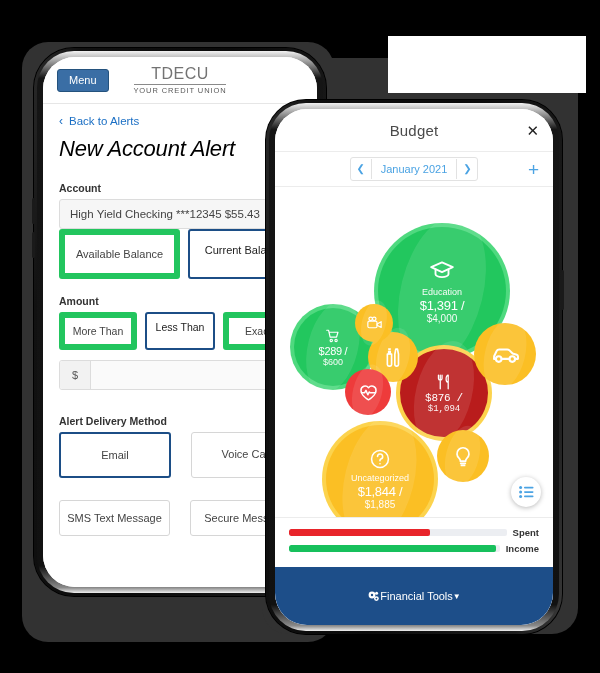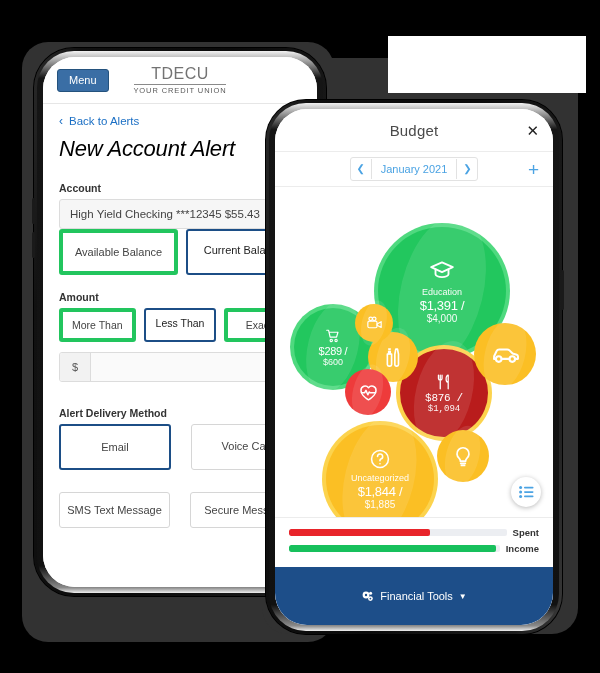--- a/index.html
+++ b/index.html
@@ -61,21 +61,21 @@
           align-items:center;gap:6px;}
   .l-back .chev{font-size:12px;color:#1b6fc4;}
   .l-title{font-size:22px;color:#000000;padding:2px 16px 14px;font-weight:400;letter-spacing:-.2px;font-style:italic;}
 
   .l-body{padding:0 16px;}
   .fld-label{font-size:10.5px;font-weight:bold;color:#333;margin:6px 0 5px;}
   .acct-box{background:#f6f6f6;border:1px solid #dcdcdc;border-radius:3px;
             padding:8px 10px;font-size:11.5px;color:#444;}
 
   .opt-row{display:flex;gap:8px;margin-bottom:4px;}
-  .opt{flex:1;border:4px solid #22c55e;border-radius:3px;background:#fff;
+  .opt{flex:1;border:6px solid #22c55e;border-radius:3px;background:#fff;
        text-align:center;font-size:11px;color:#444;padding:13px 4px;
        position:relative;white-space:nowrap;overflow:hidden;}
   .opt.sel{border:2px solid #1c4e86;color:#222;}
   .opt.sel:after{content:"";position:absolute;left:50%;bottom:-6px;
        transform:translateX(-50%);border-left:6px solid transparent;
        border-right:6px solid transparent;border-top:6px solid #1c4e86;}
 
   .opt-row.small .opt{padding:7px 4px;font-size:10.5px;}
 
   .amount-input{display:flex;border:1px solid #dcdcdc;border-radius:3px;overflow:hidden;
@@ -130,21 +130,21 @@
        background:#fff;box-shadow:0 1px 5px rgba(0,0,0,.28);display:flex;
        align-items:center;justify-content:center;}
 
   .legend{flex:none;border-top:1px solid #ececec;padding:9px 14px 8px;background:#fff;}
   .lg-row{display:flex;align-items:center;gap:6px;margin-bottom:5px;}
   .lg-track{flex:1;height:7px;border-radius:2px;background:#eceef2;overflow:hidden;}
   .lg-fill{height:100%;border-radius:2px;}
   .lg-name{font-size:9.5px;color:#333;font-weight:bold;white-space:nowrap;}
 
   .r-footer{flex:none;background:#1d4e89;height:58px;display:flex;
-            align-items:center;justify-content:center;gap:6px;color:#fff;font-size:11px;}
+            align-items:center;justify-content:center;color:#fff;font-size:11px;}
   .r-footer .gear{line-height:0;}
   .r-footer .caret{font-size:8px;}
 </style>
 </head>
 <body>
 
 <div class="stage">
 
   <div class="shadow-plate shadow-left"></div>
   <div class="shadow-plate shadow-right"></div>

